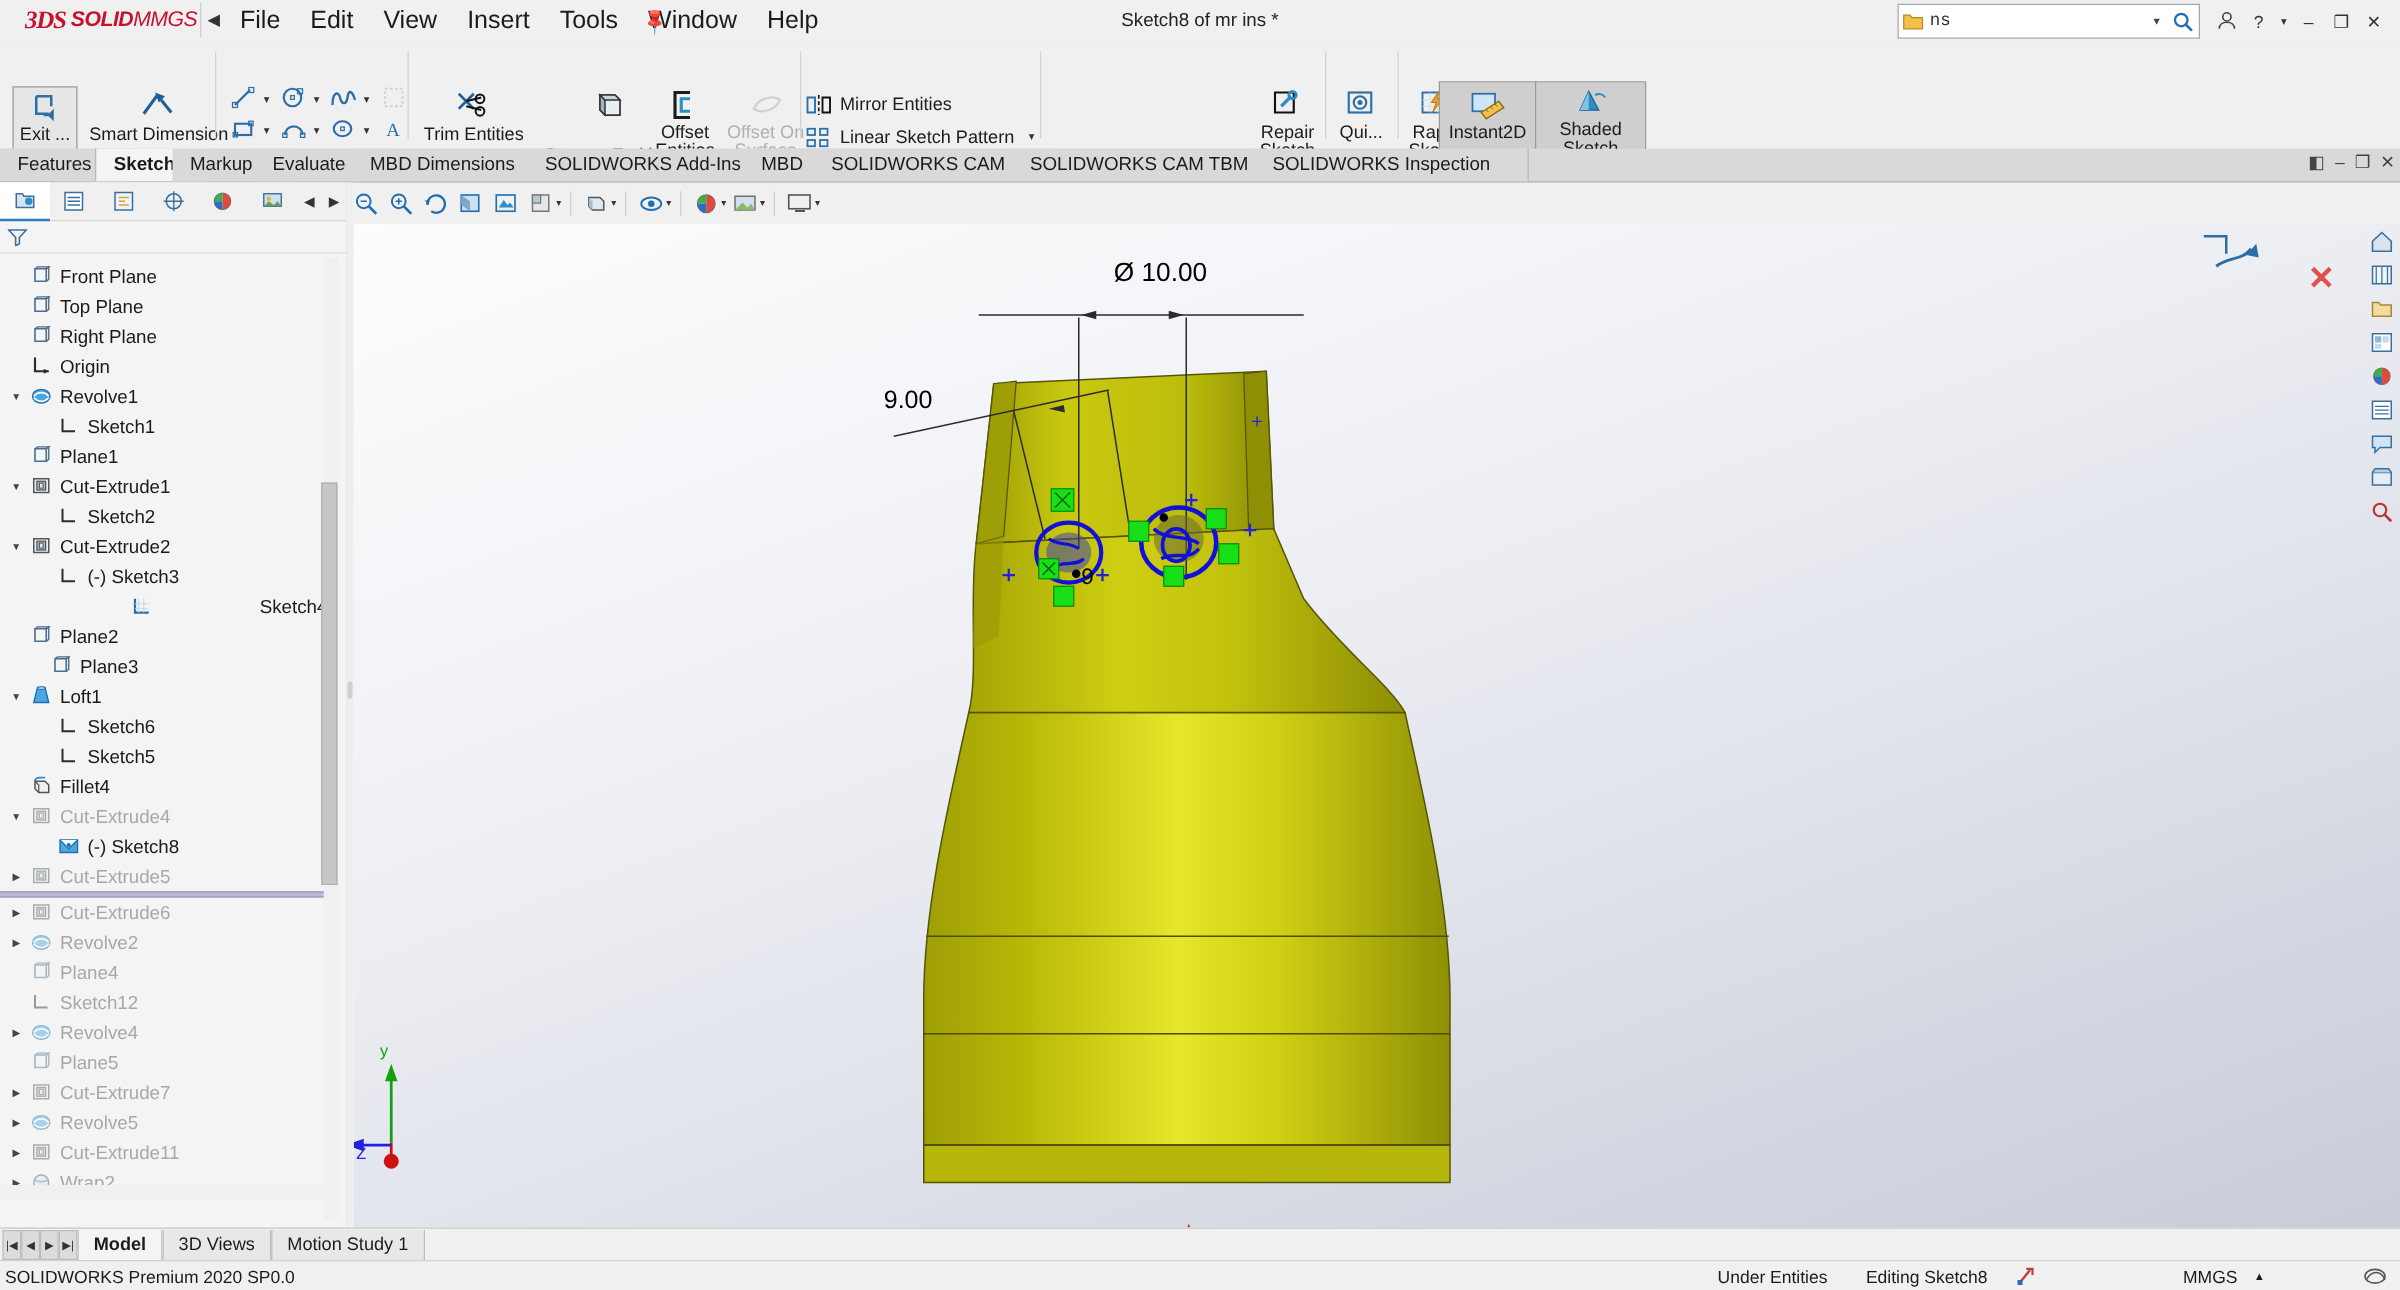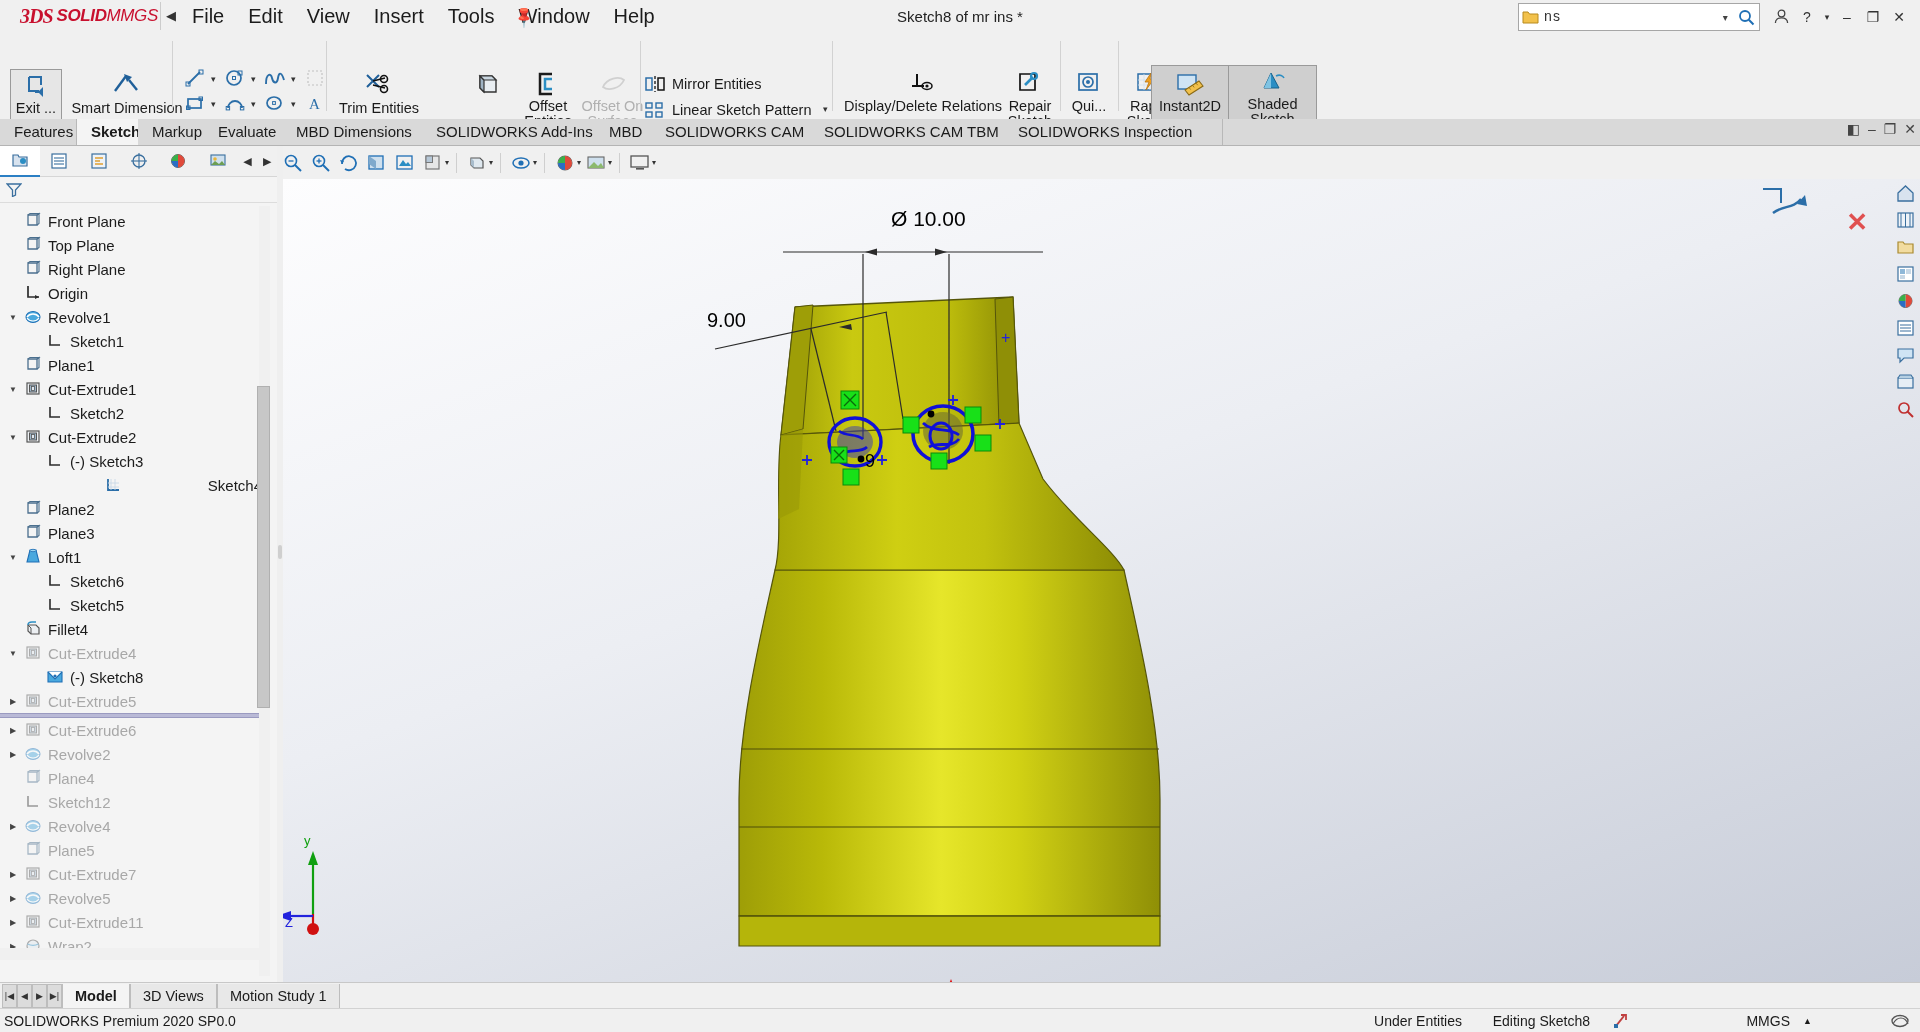--- a/index.html
+++ b/index.html
@@ -378,30 +378,20 @@
             <path d="M10 3h5v5" stroke="#2b6ea8" stroke-width="1.8" fill="none"></path>
             <rect x="1" y="12" width="4" height="4" fill="#2b6ea8"></rect>
           </svg>
       </div>
       <div class="lbl">Move Entities</div>
     </div>
     <div class="caret" style="position:absolute;left:823px;top:97px;">▾</div>
 
     <div class="rsep" style="left:832px;"></div>
 
-    <div class="btn" style="left:838px;top:33px;width:170px;height:62px;padding-top:5px;">
-      <div class="icn">
-        <svg width="30" height="26" viewBox="0 0 30 26">
-            <path d="M9 3v12M4 15h12" stroke="#111" stroke-width="2" fill="none"></path>
-            <ellipse cx="19" cy="15" rx="5" ry="3.4" fill="none" stroke="#111" stroke-width="1.5"></ellipse>
-            <circle cx="19" cy="15" r="1.6" fill="#111"></circle>
-          </svg>
-      </div>
-      <div class="lbl">Display/Delete Relations</div>
-    </div>
     <div class="caret" style="position:absolute;left:915px;top:99px;">▾</div>
 
     <div class="btn" style="left:1002px;top:33px;width:56px;height:64px;padding-top:5px;">
       <div class="icn">
         <svg width="28" height="26" viewBox="0 0 28 26">
             <path d="M4 3h15v16H4z" fill="none" stroke="#111" stroke-width="1.7"></path>
             <path d="M9 14l8-8" stroke="#2b8ec4" stroke-width="2.6" fill="none"></path>
             <circle cx="18" cy="5" r="3" fill="none" stroke="#2b8ec4" stroke-width="2.2"></circle>
           </svg>
       </div>
@@ -761,21 +751,21 @@
           <div class="tw"></div>
           <div class="ticon">
             <svg width="18" height="18" viewBox="0 0 18 18">
               <path d="M4 3h9v10H4z" fill="none" stroke="#4b6f8e" stroke-width="1.3"></path>
               <path d="M4 3l2-1.5h9L13 3" fill="none" stroke="#4b6f8e" stroke-width="1.1"></path>
               <path d="M13 3l2-1.5v10L13 13" fill="none" stroke="#4b6f8e" stroke-width="1.1"></path>
             </svg>
           </div>
           <span>Plane2</span>
         </div>
-        <div class="tnode" style="padding-left: 4px;">
+        <div class="tnode" style="padding-left: 20px;">
           <div class="tw"></div>
           <div class="ticon">
             <svg width="18" height="18" viewBox="0 0 18 18">
               <path d="M4 3h9v10H4z" fill="none" stroke="#4b6f8e" stroke-width="1.3"></path>
               <path d="M4 3l2-1.5h9L13 3" fill="none" stroke="#4b6f8e" stroke-width="1.1"></path>
               <path d="M13 3l2-1.5v10L13 13" fill="none" stroke="#4b6f8e" stroke-width="1.1"></path>
             </svg>
           </div>
           <span>Plane3</span>
         </div>

